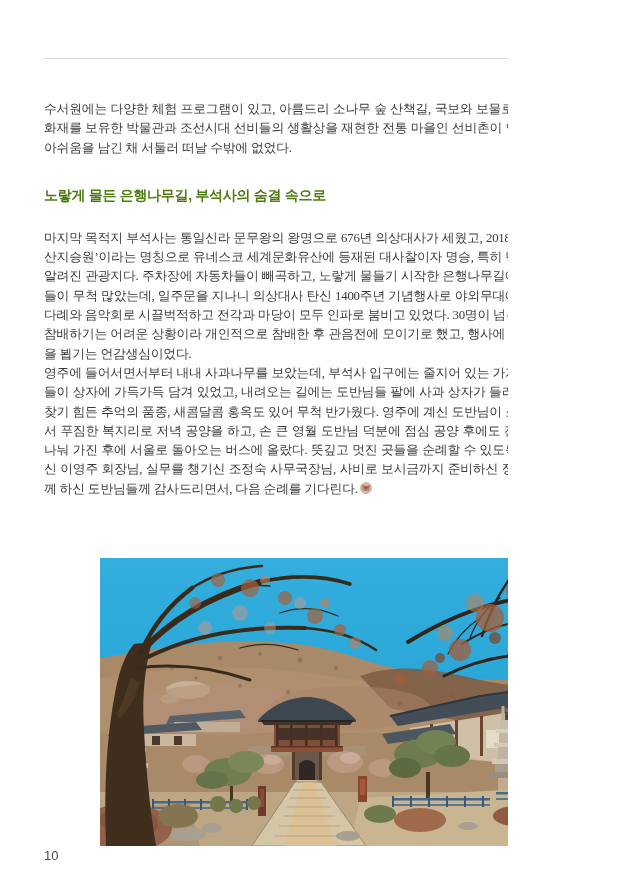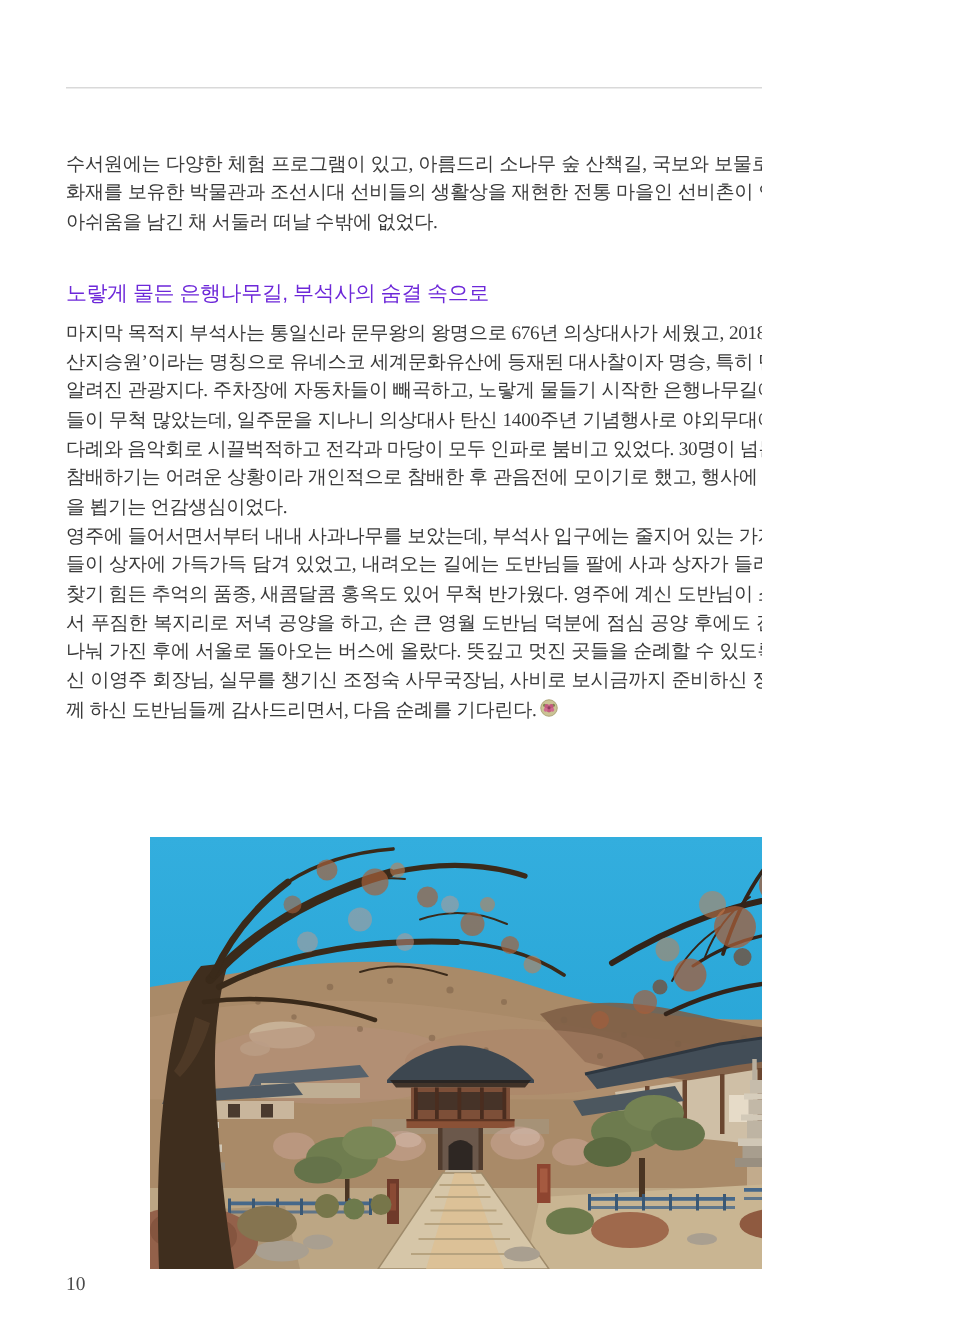--- a/index.html
+++ b/index.html
@@ -2,27 +2,27 @@
 <html><head>
 <meta charset="utf-8">
 <style>
   html,body{margin:0;padding:0;background:#ffffff;}
   .page{position:relative;width:508px;height:889px;background:#ffffff;overflow:hidden;
         font-family:"Liberation Serif","DejaVu Serif",serif;color:#3a3a3a;}
   .top-rule{position:absolute;left:44px;top:58px;width:556px;height:1px;background:#d9d9d9;}
   .content{position:absolute;left:44px;top:100px;width:556px;}
   .body-text{margin:0;font-size:12.8px;line-height:19.3px;letter-spacing:-0.2px;
              text-align:justify;word-break:break-all;color:#3a3a3a;}
-  .section-heading{margin:29px 0 8px 0;font-family:"Liberation Sans","DejaVu Sans",sans-serif;
-                   font-size:14px;font-weight:normal;color:#6d28d9;letter-spacing:-0.3px;}
+  .section-heading{margin:29px 0 24px 0;font-family:"Liberation Sans","DejaVu Sans",sans-serif;
+                   font-size:14px;font-weight:bold;color:#4d7c0f;letter-spacing:-0.3px;}
   .endmark{display:inline-block;width:12px;height:12px;vertical-align:-1px;margin-left:2px;}
   .photo{position:absolute;left:100px;top:558px;width:437px;height:288px;margin:0;padding:0;}
   .photo svg{display:block;width:437px;height:288px;}
   .page-number{position:absolute;left:44px;top:848px;font-size:13px;color:#4a4a4a;
-               font-family:Liberation Serif, serif;}
+               font-family:Liberation Sans, sans-serif;}
 </style>
 </head>
 <body>
 
 <div class="page">
 
   <div class="top-rule"></div>
 
   <main class="content">
     <p class="body-text">수서원에는 다양한 체험 프로그램이 있고, 아름드리 소나무 숲 산책길, 국보와 보물로 지정된 여러 문화재를 보유한 박물관과 조선시대 선비들의 생활상을 재현한 전통 마을인 선비촌이 연결되어 있지만, 아쉬움을 남긴 채 서둘러 떠날 수밖에 없었다.</p>

